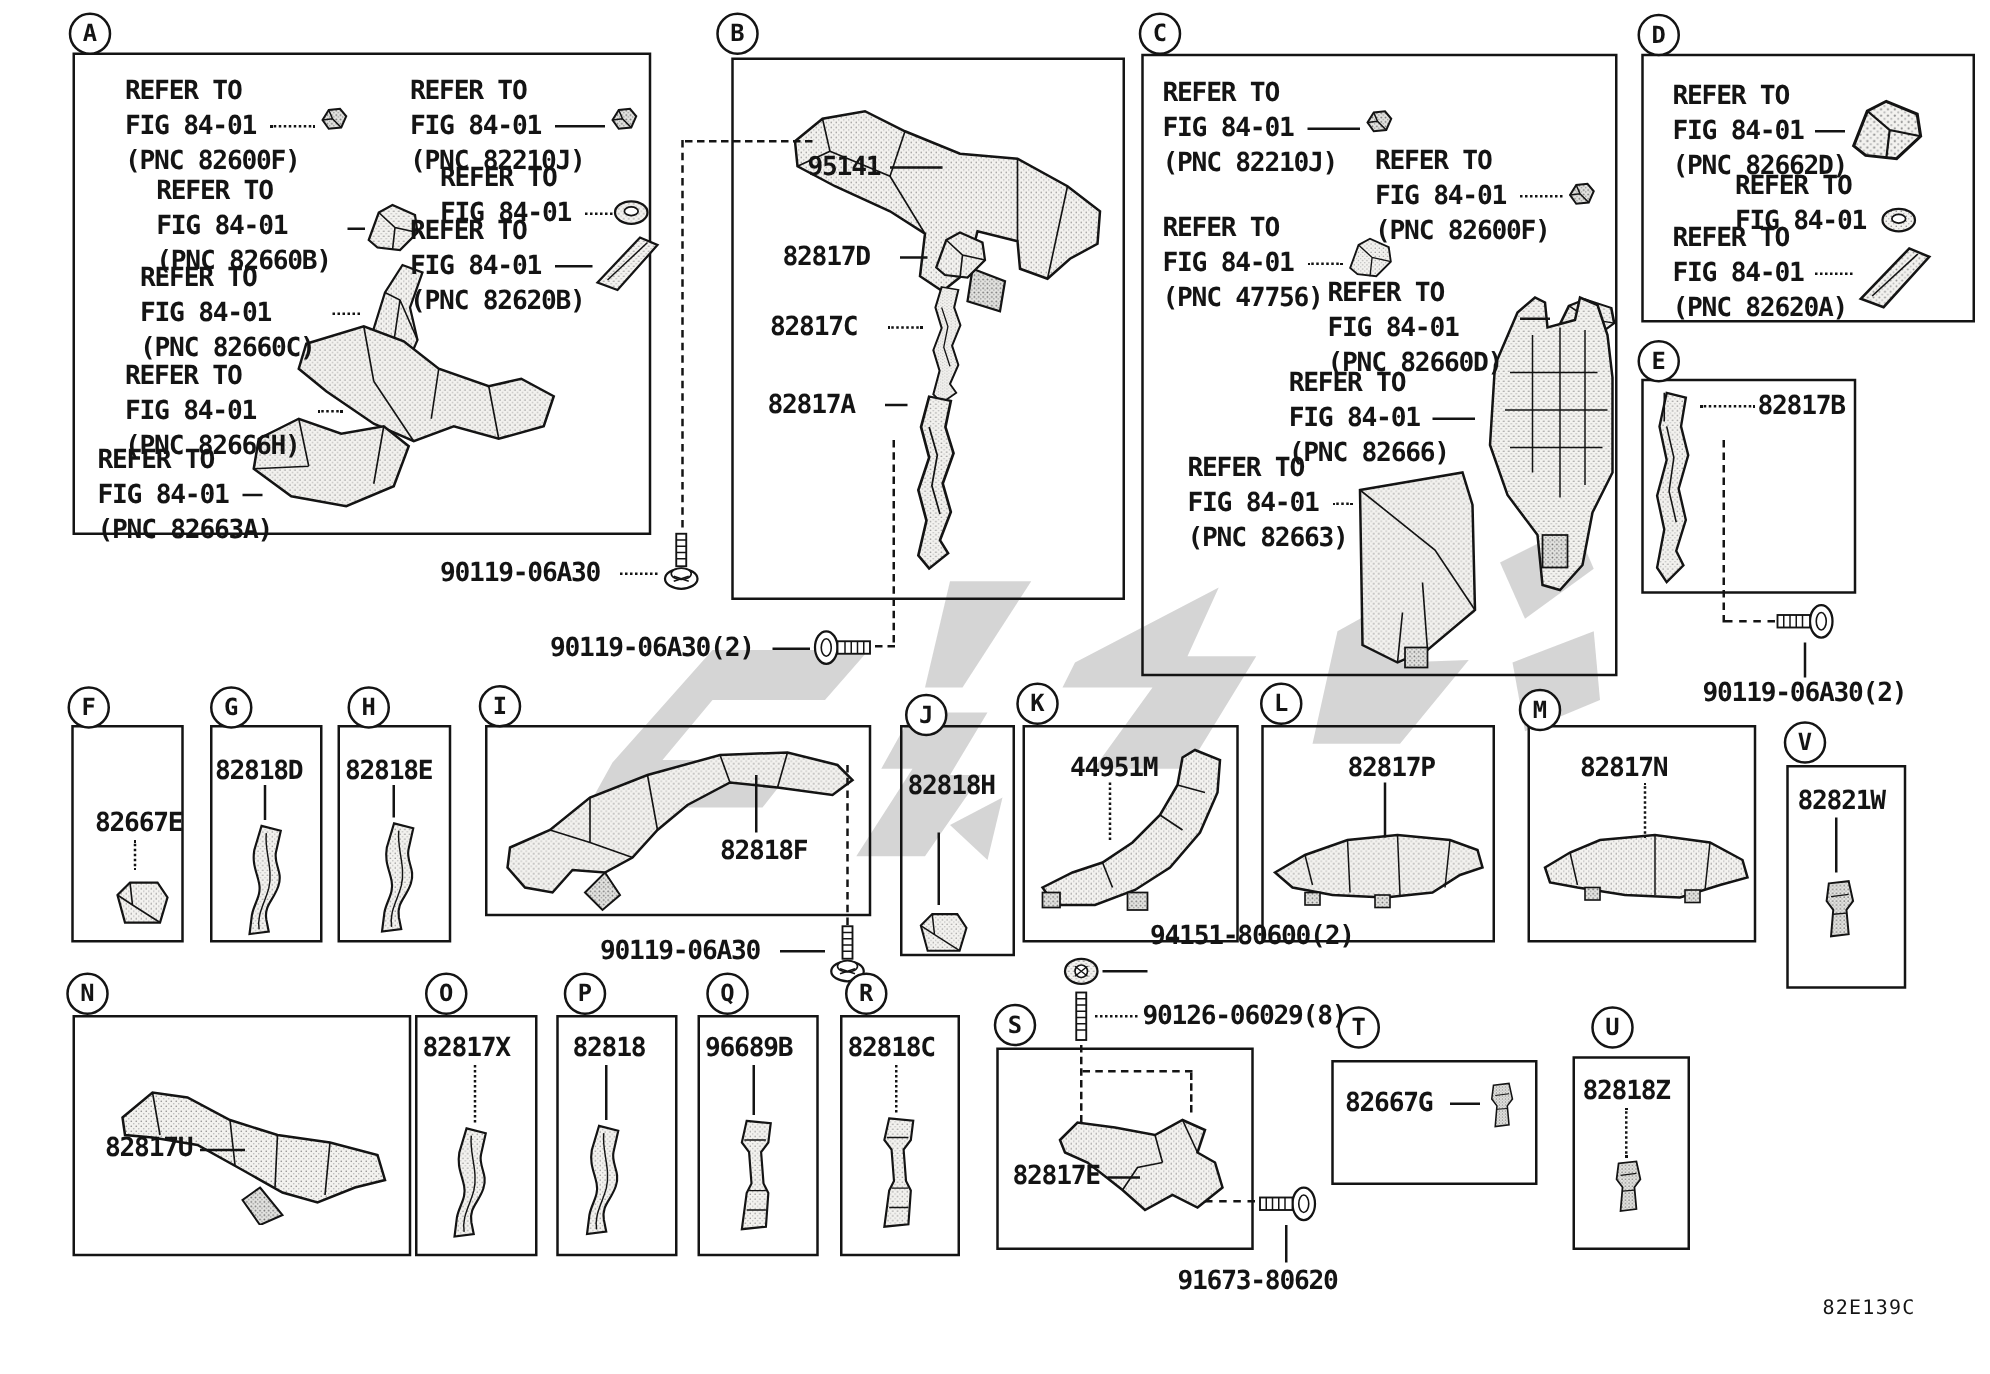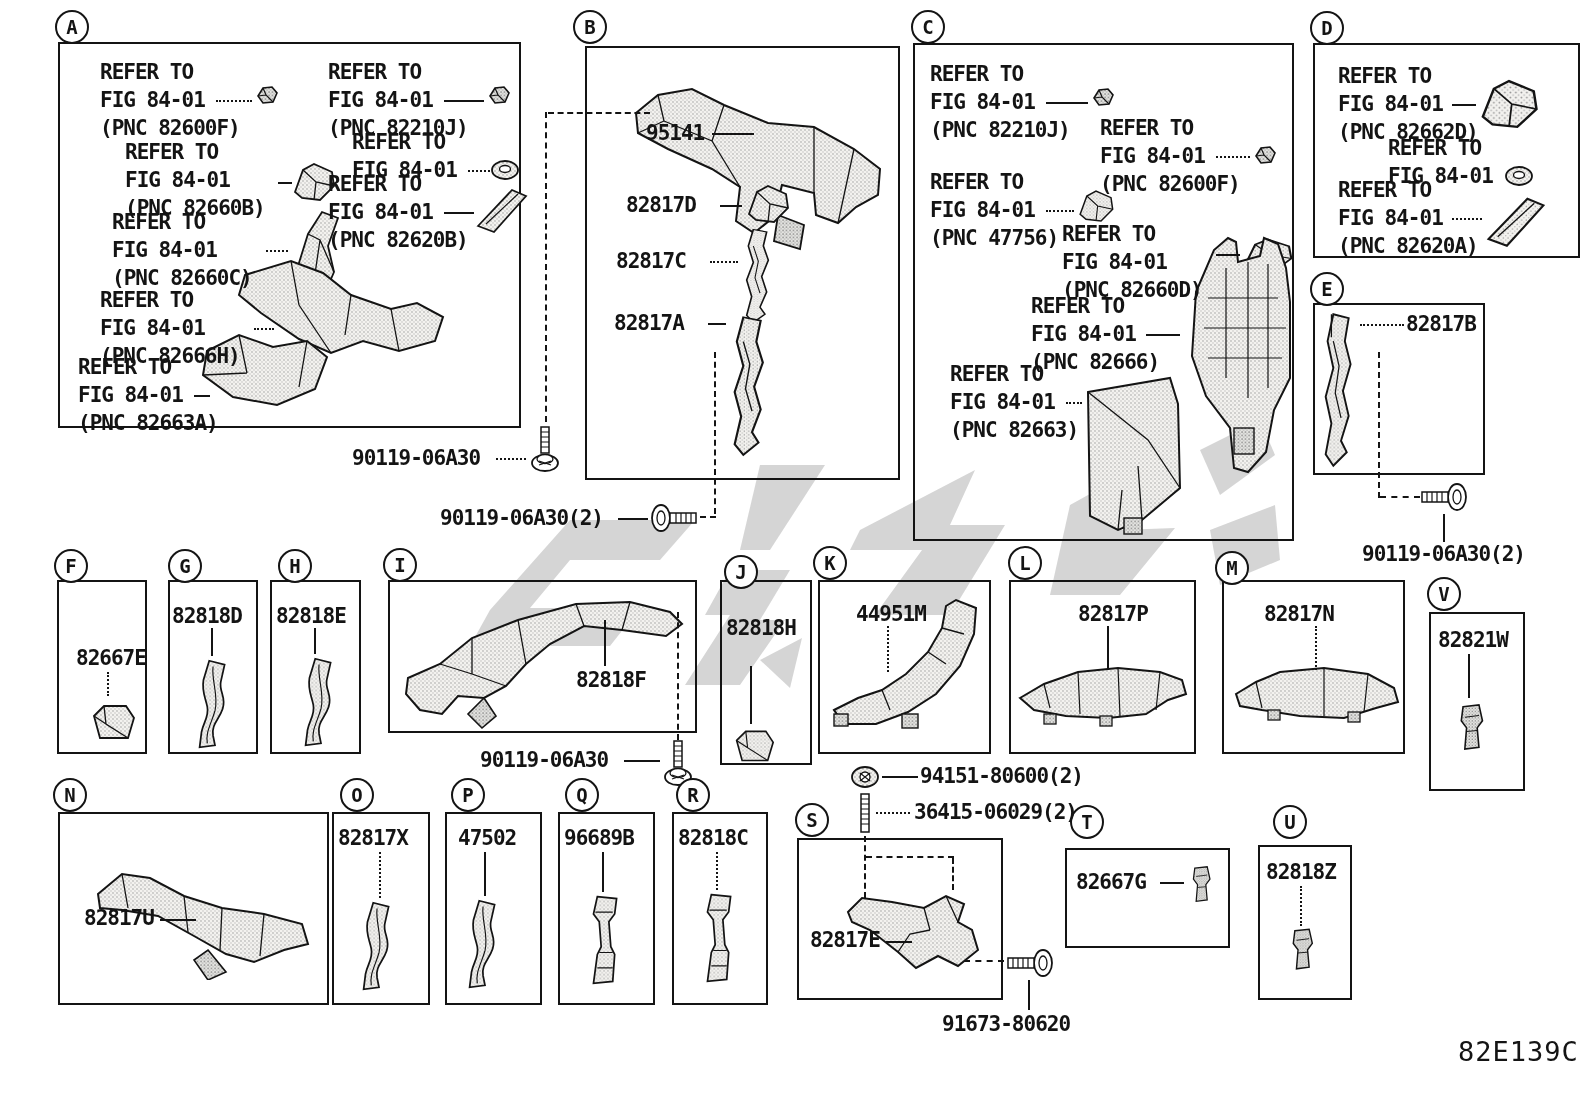--- a/index.html
+++ b/index.html
@@ -12,21 +12,21 @@
   .plabel{position:absolute;font-weight:bold;font-size:21px;letter-spacing:-1px;white-space:nowrap;z-index:4}
   .ref{position:absolute;font-weight:bold;font-size:21px;line-height:28px;letter-spacing:-1px;white-space:nowrap;z-index:4}
   .lh{position:absolute;border-top:2px solid #141414;z-index:3}
   .lhd{position:absolute;border-top:2px dotted #141414;z-index:3}
   .lv{position:absolute;border-left:2px solid #141414;z-index:3}
   .lvd{position:absolute;border-left:2px dotted #141414;z-index:3}
   .dh{position:absolute;border-top:2px dashed #141414;z-index:3}
   .dv{position:absolute;border-left:2px dashed #141414;z-index:3}
   .psvg{position:absolute;z-index:2}
   .wm{position:absolute;z-index:1}
-  #footer{position:absolute;left:1458px;top:1036px;font-size:27px;letter-spacing:1px;z-index:4}
+  #footer{position:absolute;left:1458px;top:1036px;font-size:16px;letter-spacing:1px;z-index:4}
 </style>
 </head>
 <body>
 
 <div id="page">
 
   <svg width="0" height="0" style="position:absolute" aria-hidden="true">
     <defs>
       <pattern id="stip" width="4" height="4" patternUnits="userSpaceOnUse">
         <rect width="4" height="4" fill="#f3f2ef"></rect>
@@ -470,21 +470,21 @@
   </svg>
   <div class="plabel" style="left:84px;top:906px">82817U</div>
   <div class="lh" style="left:160px;top:919px;width:36px"></div>
 
   <div class="plabel" style="left:338px;top:826px">82817X</div>
   <div class="lvd" style="left:379px;top:852px;height:46px"></div>
   <svg class="psvg" style="left:354px;top:898px" width="50" height="96" viewBox="0 0 52 98">
       <use href="#sym-sstrip"></use>
     </svg>
 
-  <div class="plabel" style="left:458px;top:826px">47502</div>
+  <div class="plabel" style="left:458px;top:826px">82818</div>
   <div class="lv" style="left:484px;top:852px;height:44px"></div>
   <svg class="psvg" style="left:460px;top:896px" width="50" height="96" viewBox="0 0 52 98">
       <use href="#sym-sstrip"></use>
     </svg>
 
   <div class="plabel" style="left:564px;top:826px">96689B</div>
   <div class="lv" style="left:602px;top:852px;height:40px"></div>
   <svg class="psvg" style="left:580px;top:892px" width="52" height="96" viewBox="0 0 54 98">
       <use href="#sym-sstrip2"></use>
     </svg>
@@ -492,26 +492,26 @@
   <div class="plabel" style="left:678px;top:826px">82818C</div>
   <div class="lvd" style="left:716px;top:852px;height:38px"></div>
   <svg class="psvg" style="left:694px;top:890px" width="52" height="96" viewBox="0 0 54 98">
       <use href="#sym-sstrip2"></use>
     </svg>
 
   <svg class="psvg" style="left:850px;top:764px;z-index:3" width="30" height="26" viewBox="0 0 30 26">
       <use href="#sym-nut"></use>
     </svg>
   <div class="lh" style="left:882px;top:776px;width:36px"></div>
-  <div class="plabel" style="left:920px;top:764px">94151-80600(2)</div>
+  <div class="plabel" style="left:920px;top:736px">94151-80600(2)</div>
   <svg class="psvg" style="left:857px;top:792px;z-index:3" width="16" height="42" viewBox="0 0 16 42">
       <use href="#sym-stud"></use>
     </svg>
   <div class="lhd" style="left:876px;top:812px;width:34px"></div>
-  <div class="plabel" style="left:914px;top:800px">36415-06029(2)</div>
+  <div class="plabel" style="left:914px;top:800px">90126-06029(8)</div>
   <div class="dv" style="left:864px;top:836px;height:62px"></div>
   <div class="dh" style="left:866px;top:856px;width:88px"></div>
   <div class="dv" style="left:952px;top:858px;height:32px"></div>
 
   <svg class="psvg" style="left:840px;top:878px" width="155" height="95" viewBox="0 0 155 95">
     <path d="M8 34 L22 20 L52 24 L84 30 L106 18 L124 26 L118 44 L132 52 L138 72 L118 88 L98 78 L76 90 L58 74 L30 52 L12 44 Z" fill="url(#stip)" stroke="#141414" stroke-width="2"></path>
     <path d="M84 30 L90 52 M106 18 L118 44 M58 74 L70 56 L90 52" fill="none" stroke="#141414" stroke-width="1.3"></path>
   </svg>
   <div class="plabel" style="left:810px;top:928px">82817E</div>
   <div class="lh" style="left:886px;top:941px;width:26px"></div>

